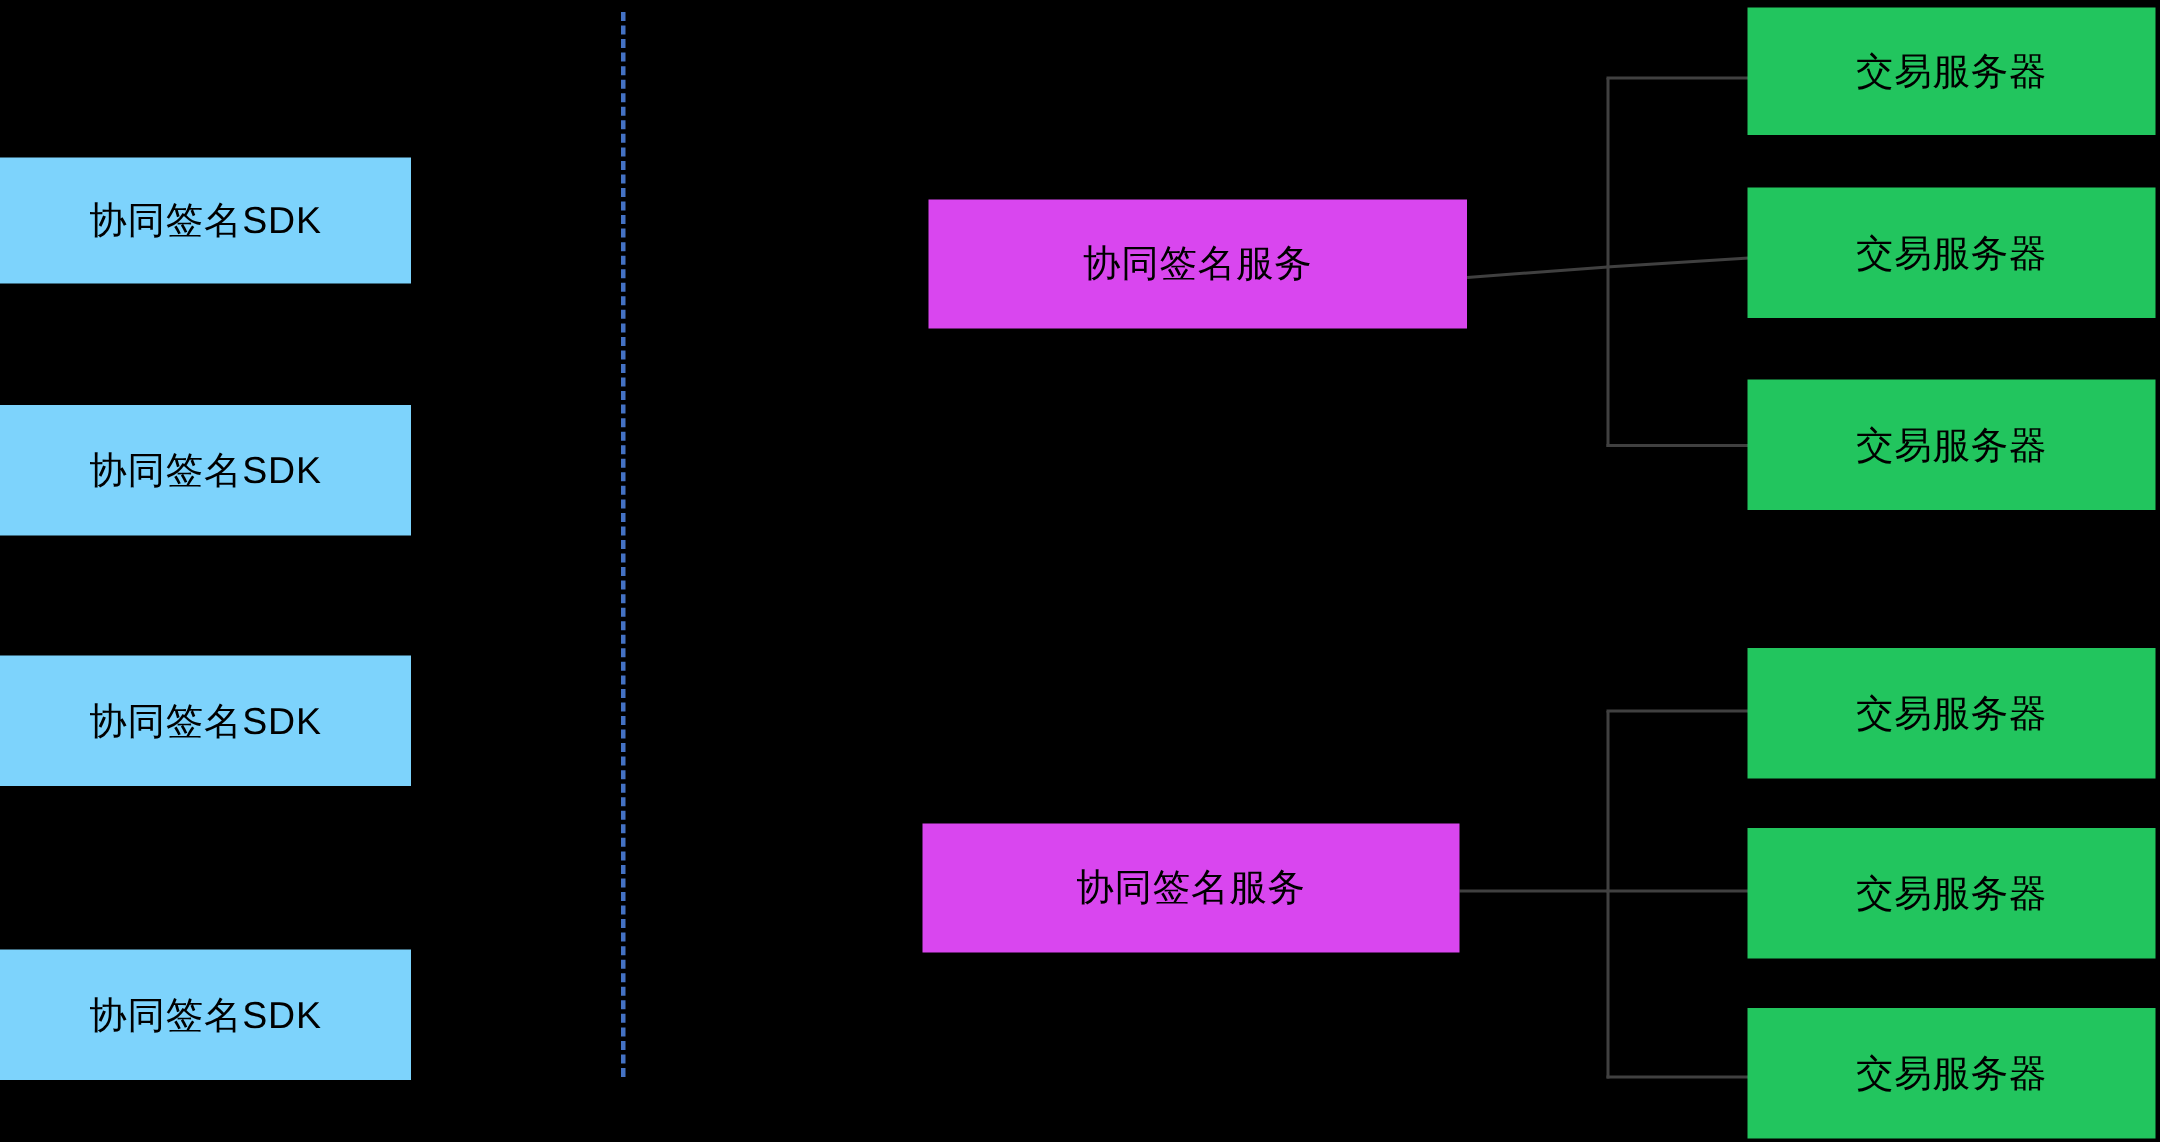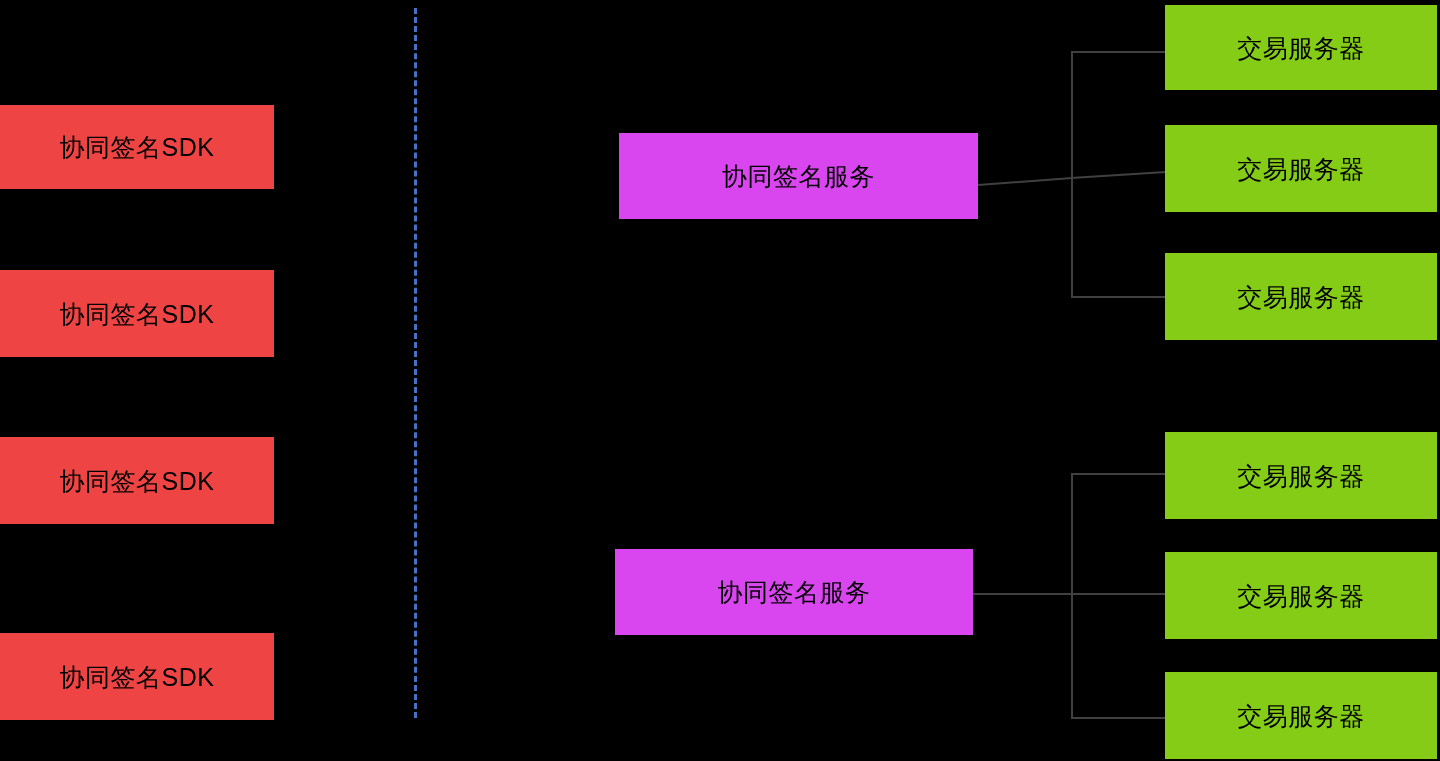--- a/index.html
+++ b/index.html
@@ -23,27 +23,27 @@
     align-items: center;
     justify-content: center;
     color: #000000;
     font-size: 25px;
     line-height: 1.2;
     letter-spacing: 0.5px;
     white-space: nowrap;
     user-select: none;
   }
   .node-sdk {
-    background: #ef4444;
+    background: #7dd3fc;
   }
   .node-service {
     background: #d946ef;
   }
   .node-server {
-    background: #84cc16;
+    background: #22c55e;
   }
   .divider {
     position: absolute;
     border-left: 3px dashed #4472c4;
   }
   .conn {
     position: absolute;
     background: #404040;
   }
   .conn-h { height: 2px; }

